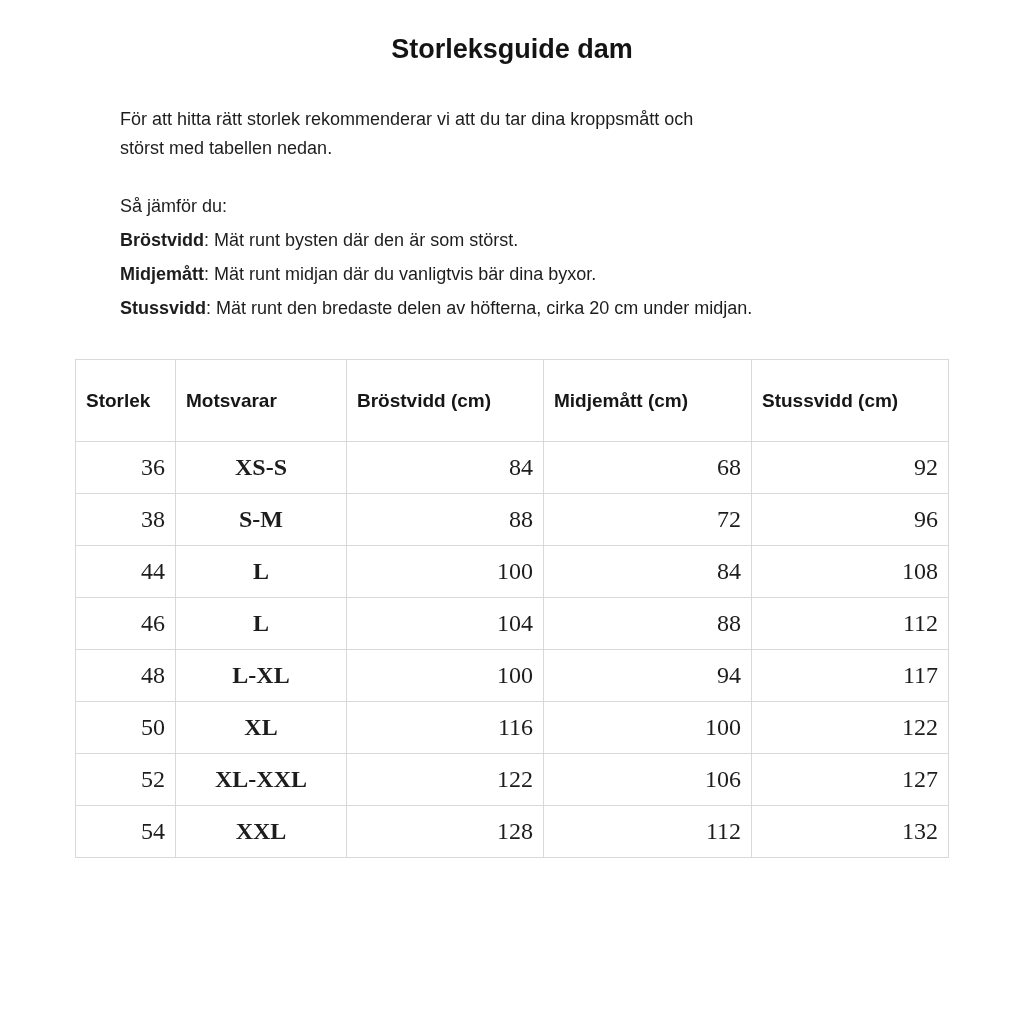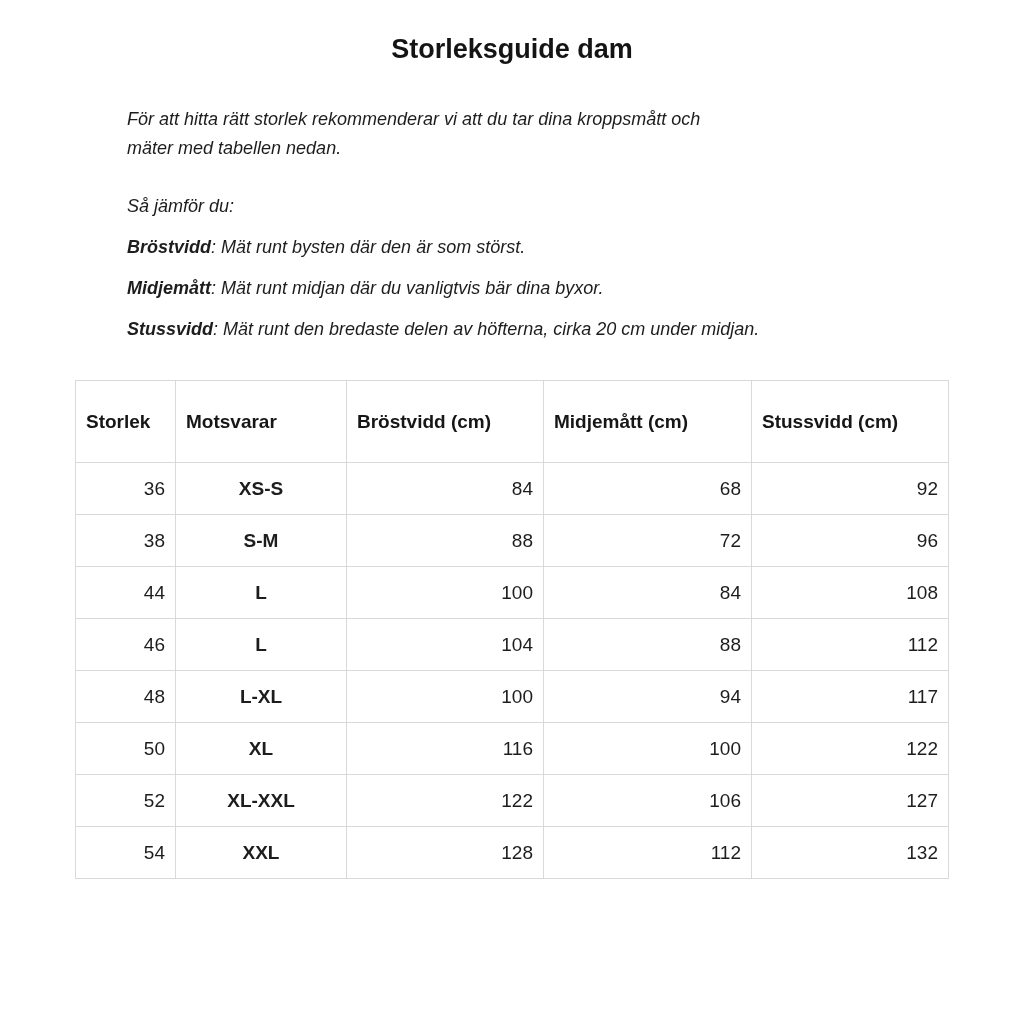--- a/index.html
+++ b/index.html
@@ -20,21 +20,21 @@
     font-size: 27px;
     font-weight: bold;
     color: #141414;
   }
 
   .content {
     margin: 40px 80px 0 115px;
     font-size: 18px;
     line-height: 29px;
   }
-  .content p { margin: 12px; font-style: italic; }
+  .content p { margin: 5px; }
   .measure { margin-top: 29px; }
   .measure .term { font-weight: bold; }
 
   table.size-table {
     margin: 36px 11px 0 75px;
     width: 873px;
     border-collapse: collapse;
     table-layout: fixed;
     color: #1d1d1d;
   }
@@ -46,37 +46,38 @@
   }
   .size-table th {
     height: 81px;
     font-size: 19px;
     font-weight: bold;
     text-align: left;
     color: #161616;
   }
   .size-table td {
     height: 51px;
-    font-size: 19px;
+    font-size: 24px;
+    font-family: Liberation Serif, serif;
   }
   .size-table td.col-size   { text-align: right; }
   .size-table td.col-equiv  { text-align: center; font-weight: bold; }
   .size-table td.col-num    { text-align: right; }
 </style>
 </head>
 <body>
 
 <div class="page">
 
   <h1 class="title">Storleksguide dam</h1>
 
   <div class="content">
     <p class="intro">
       <span>För att hitta rätt storlek rekommenderar vi att du tar dina kroppsmått och</span><br>
-      <span>mäter med tabellen nedan.</span>
+      <span>störst med tabellen nedan.</span>
     </p>
 
     <div class="measure">
       <p>Så jämför du:</p>
       <p><span class="term">Bröstvidd</span><span>: Mät runt bysten där den är som störst.</span></p>
       <p><span class="term">Midjemått</span><span>: Mät runt midjan där du vanligtvis bär dina byxor.</span></p>
       <p><span class="term">Stussvidd</span><span>: Mät runt den bredaste delen av höfterna, cirka 20 cm under midjan.</span></p>
     </div>
   </div>
 

